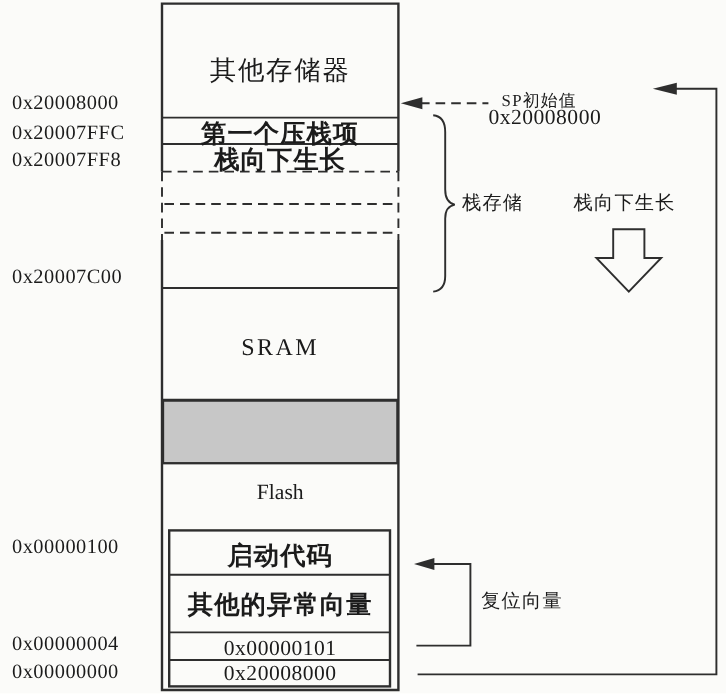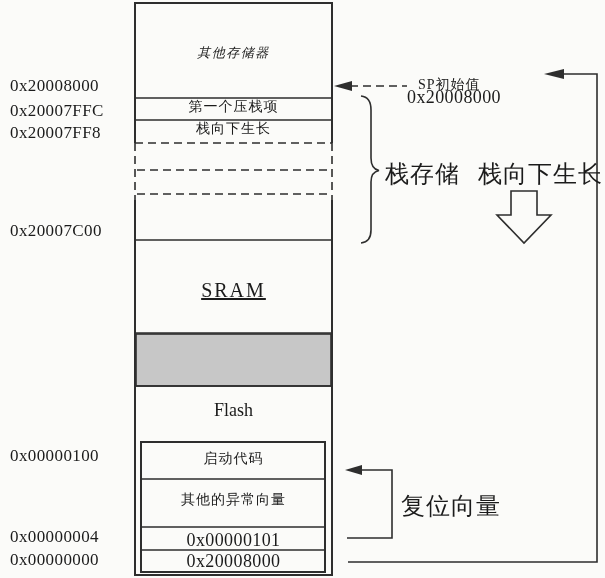--- a/index.html
+++ b/index.html
@@ -13,25 +13,25 @@
   }
   .stage svg{position:absolute;left:0;top:0;}
   .ln{stroke:var(--line);stroke-width:1.6;fill:none;}
   .w2{stroke-width:2;}
   .dash{stroke-dasharray:8 5;}
   .ah{fill:var(--line);stroke:none;}
   .shade{fill:var(--shade);stroke:var(--line);stroke-width:1.6;}
   .lbl{position:absolute;white-space:nowrap;line-height:1.15;}
   .addr{font-size:17px;letter-spacing:.4px;}
   .boxlbl{left:135px;width:197px;text-align:center;}
-  .cjk{font-size:13px;letter-spacing:1.5px;font-style:italic;}
-  .cjk-sm{font-size:14px;letter-spacing:1px;}
+  .cjk{font-size:22px;letter-spacing:1.5px;}
+  .cjk-sm{font-size:21px;letter-spacing:1px;font-weight:bold;}
   .mono-val{font-size:18px;letter-spacing:.4px;}
-  .caps{font-size:20px;letter-spacing:2px;text-decoration:underline;}
-  .ann{font-size:24px;letter-spacing:1px;}
+  .caps{font-size:20px;letter-spacing:2px;}
+  .ann{font-size:16px;letter-spacing:1px;}
 </style>
 </head>
 <body>
 
 <div class="stage">
 
   <svg width="605" height="578" viewBox="0 0 605 578">
 
     <rect class="shade" x="136" y="334" width="195" height="52"></rect>
 

